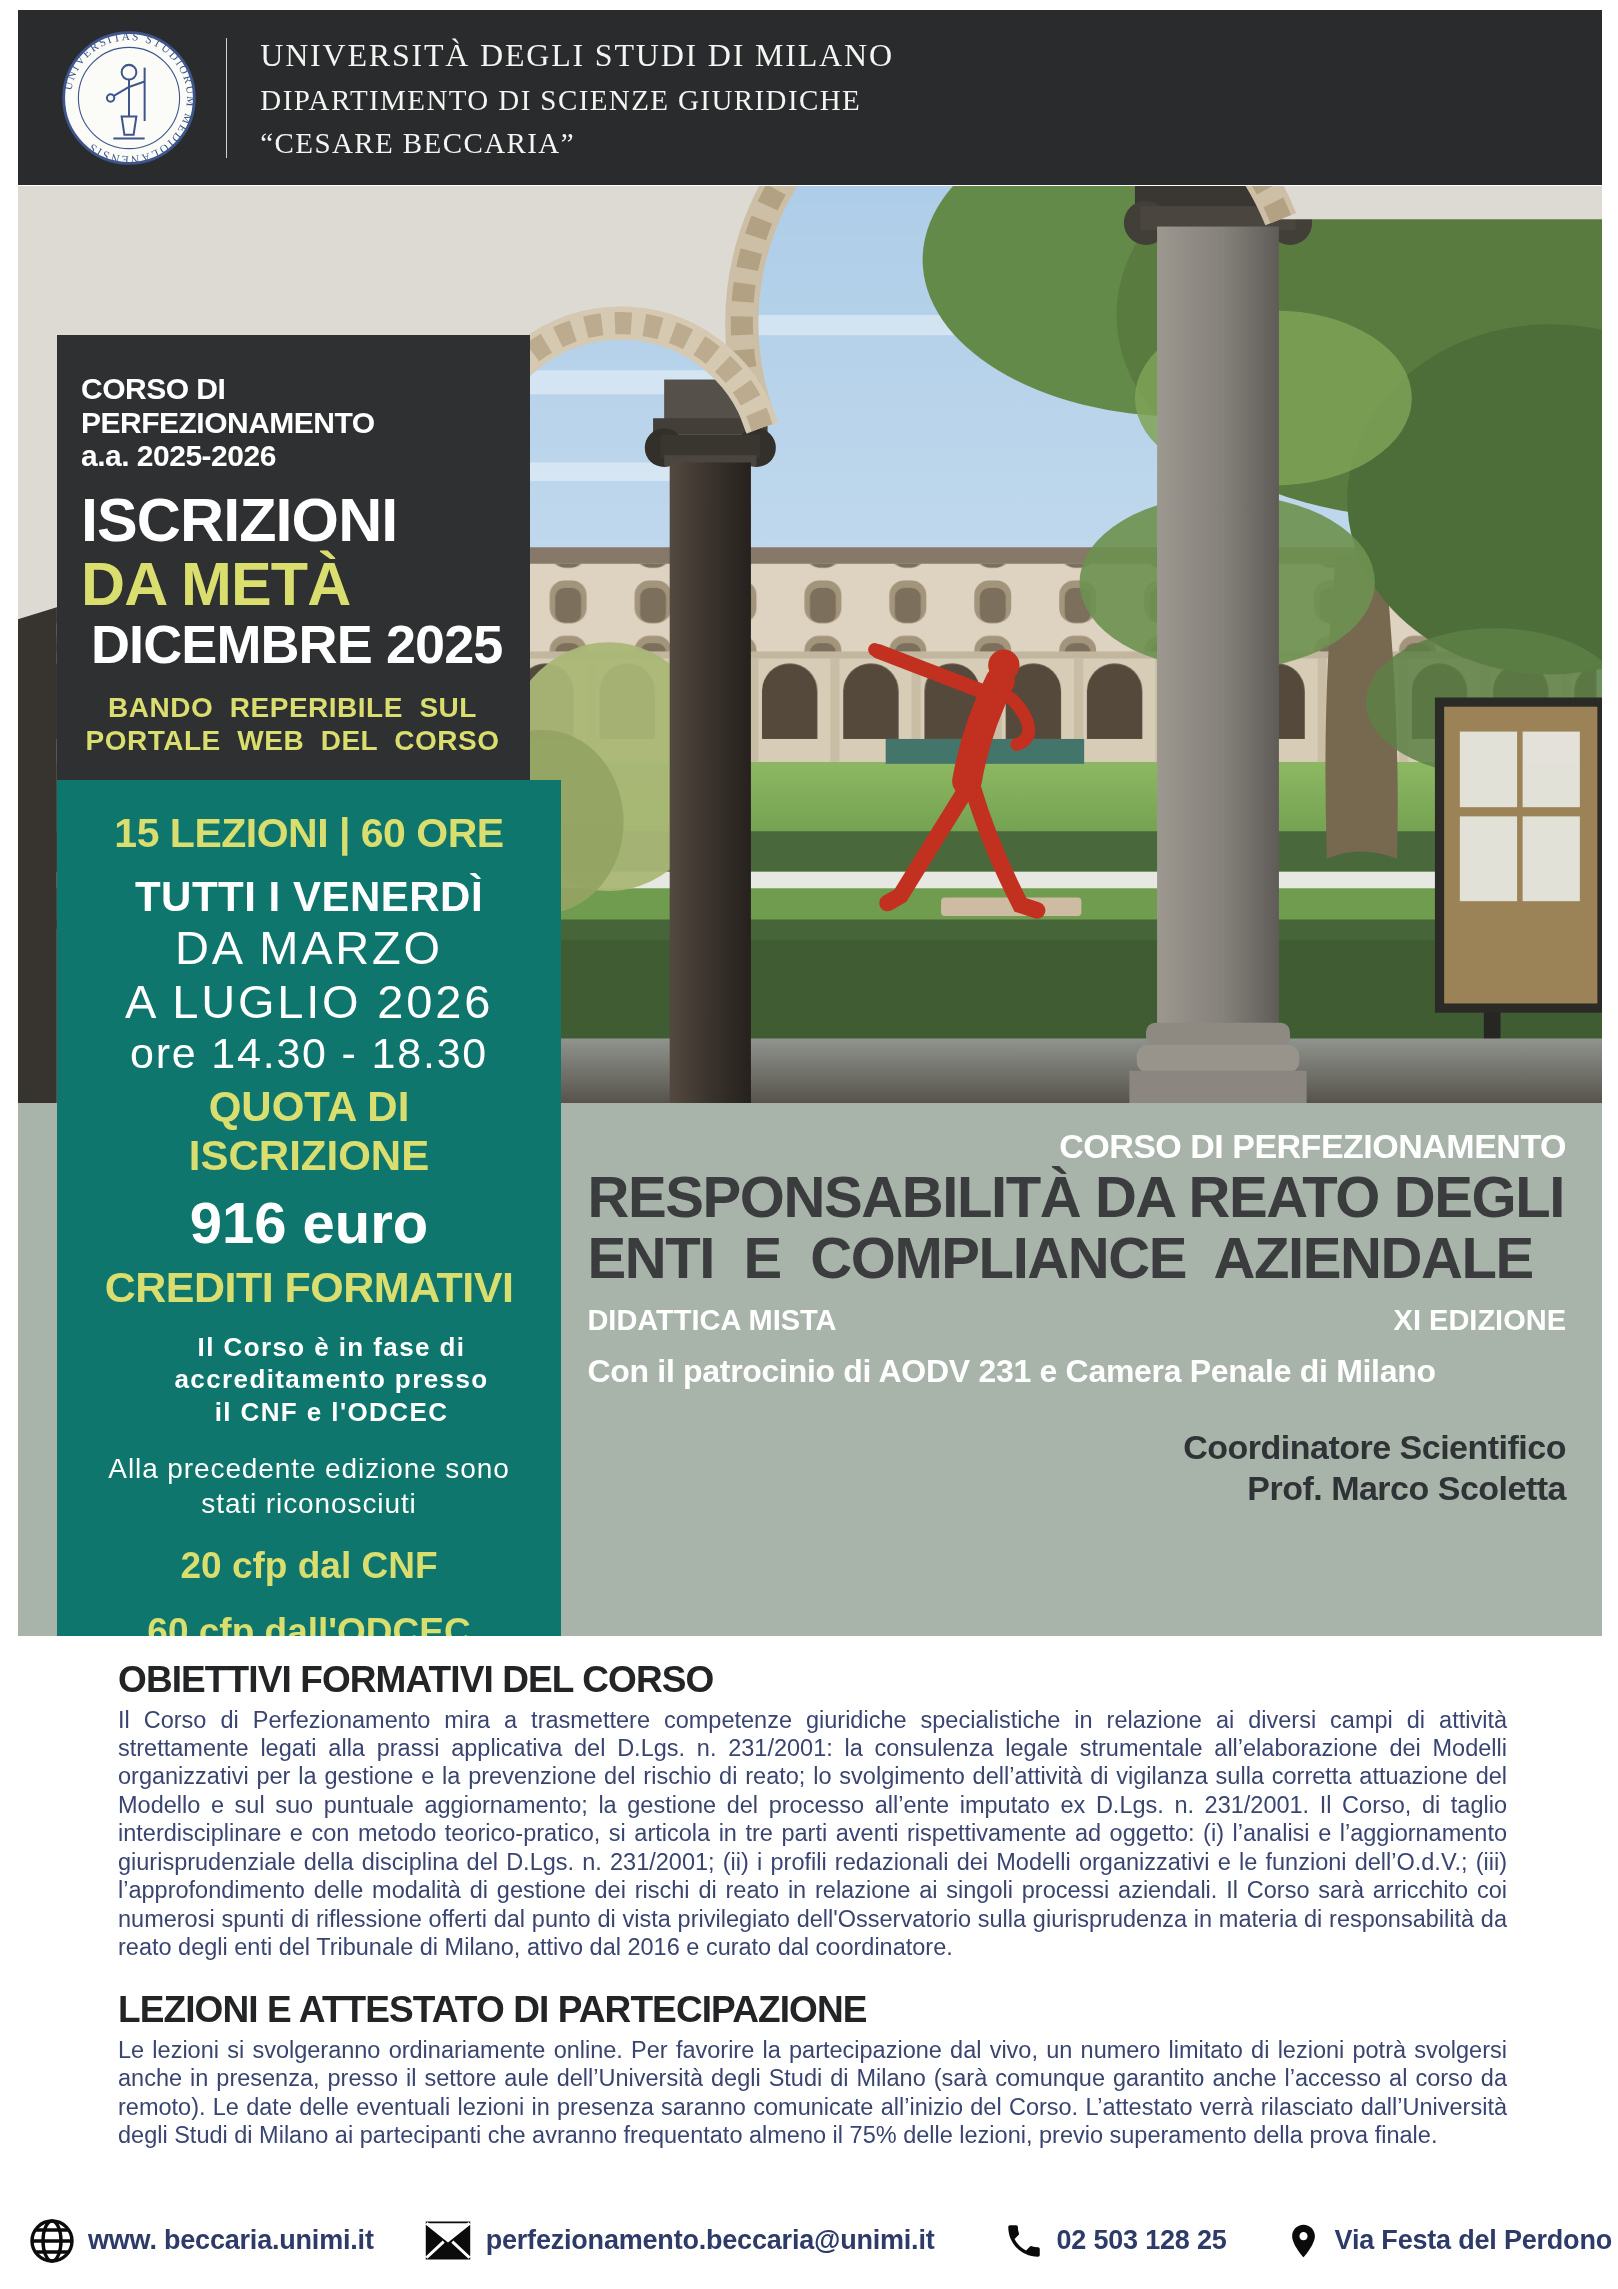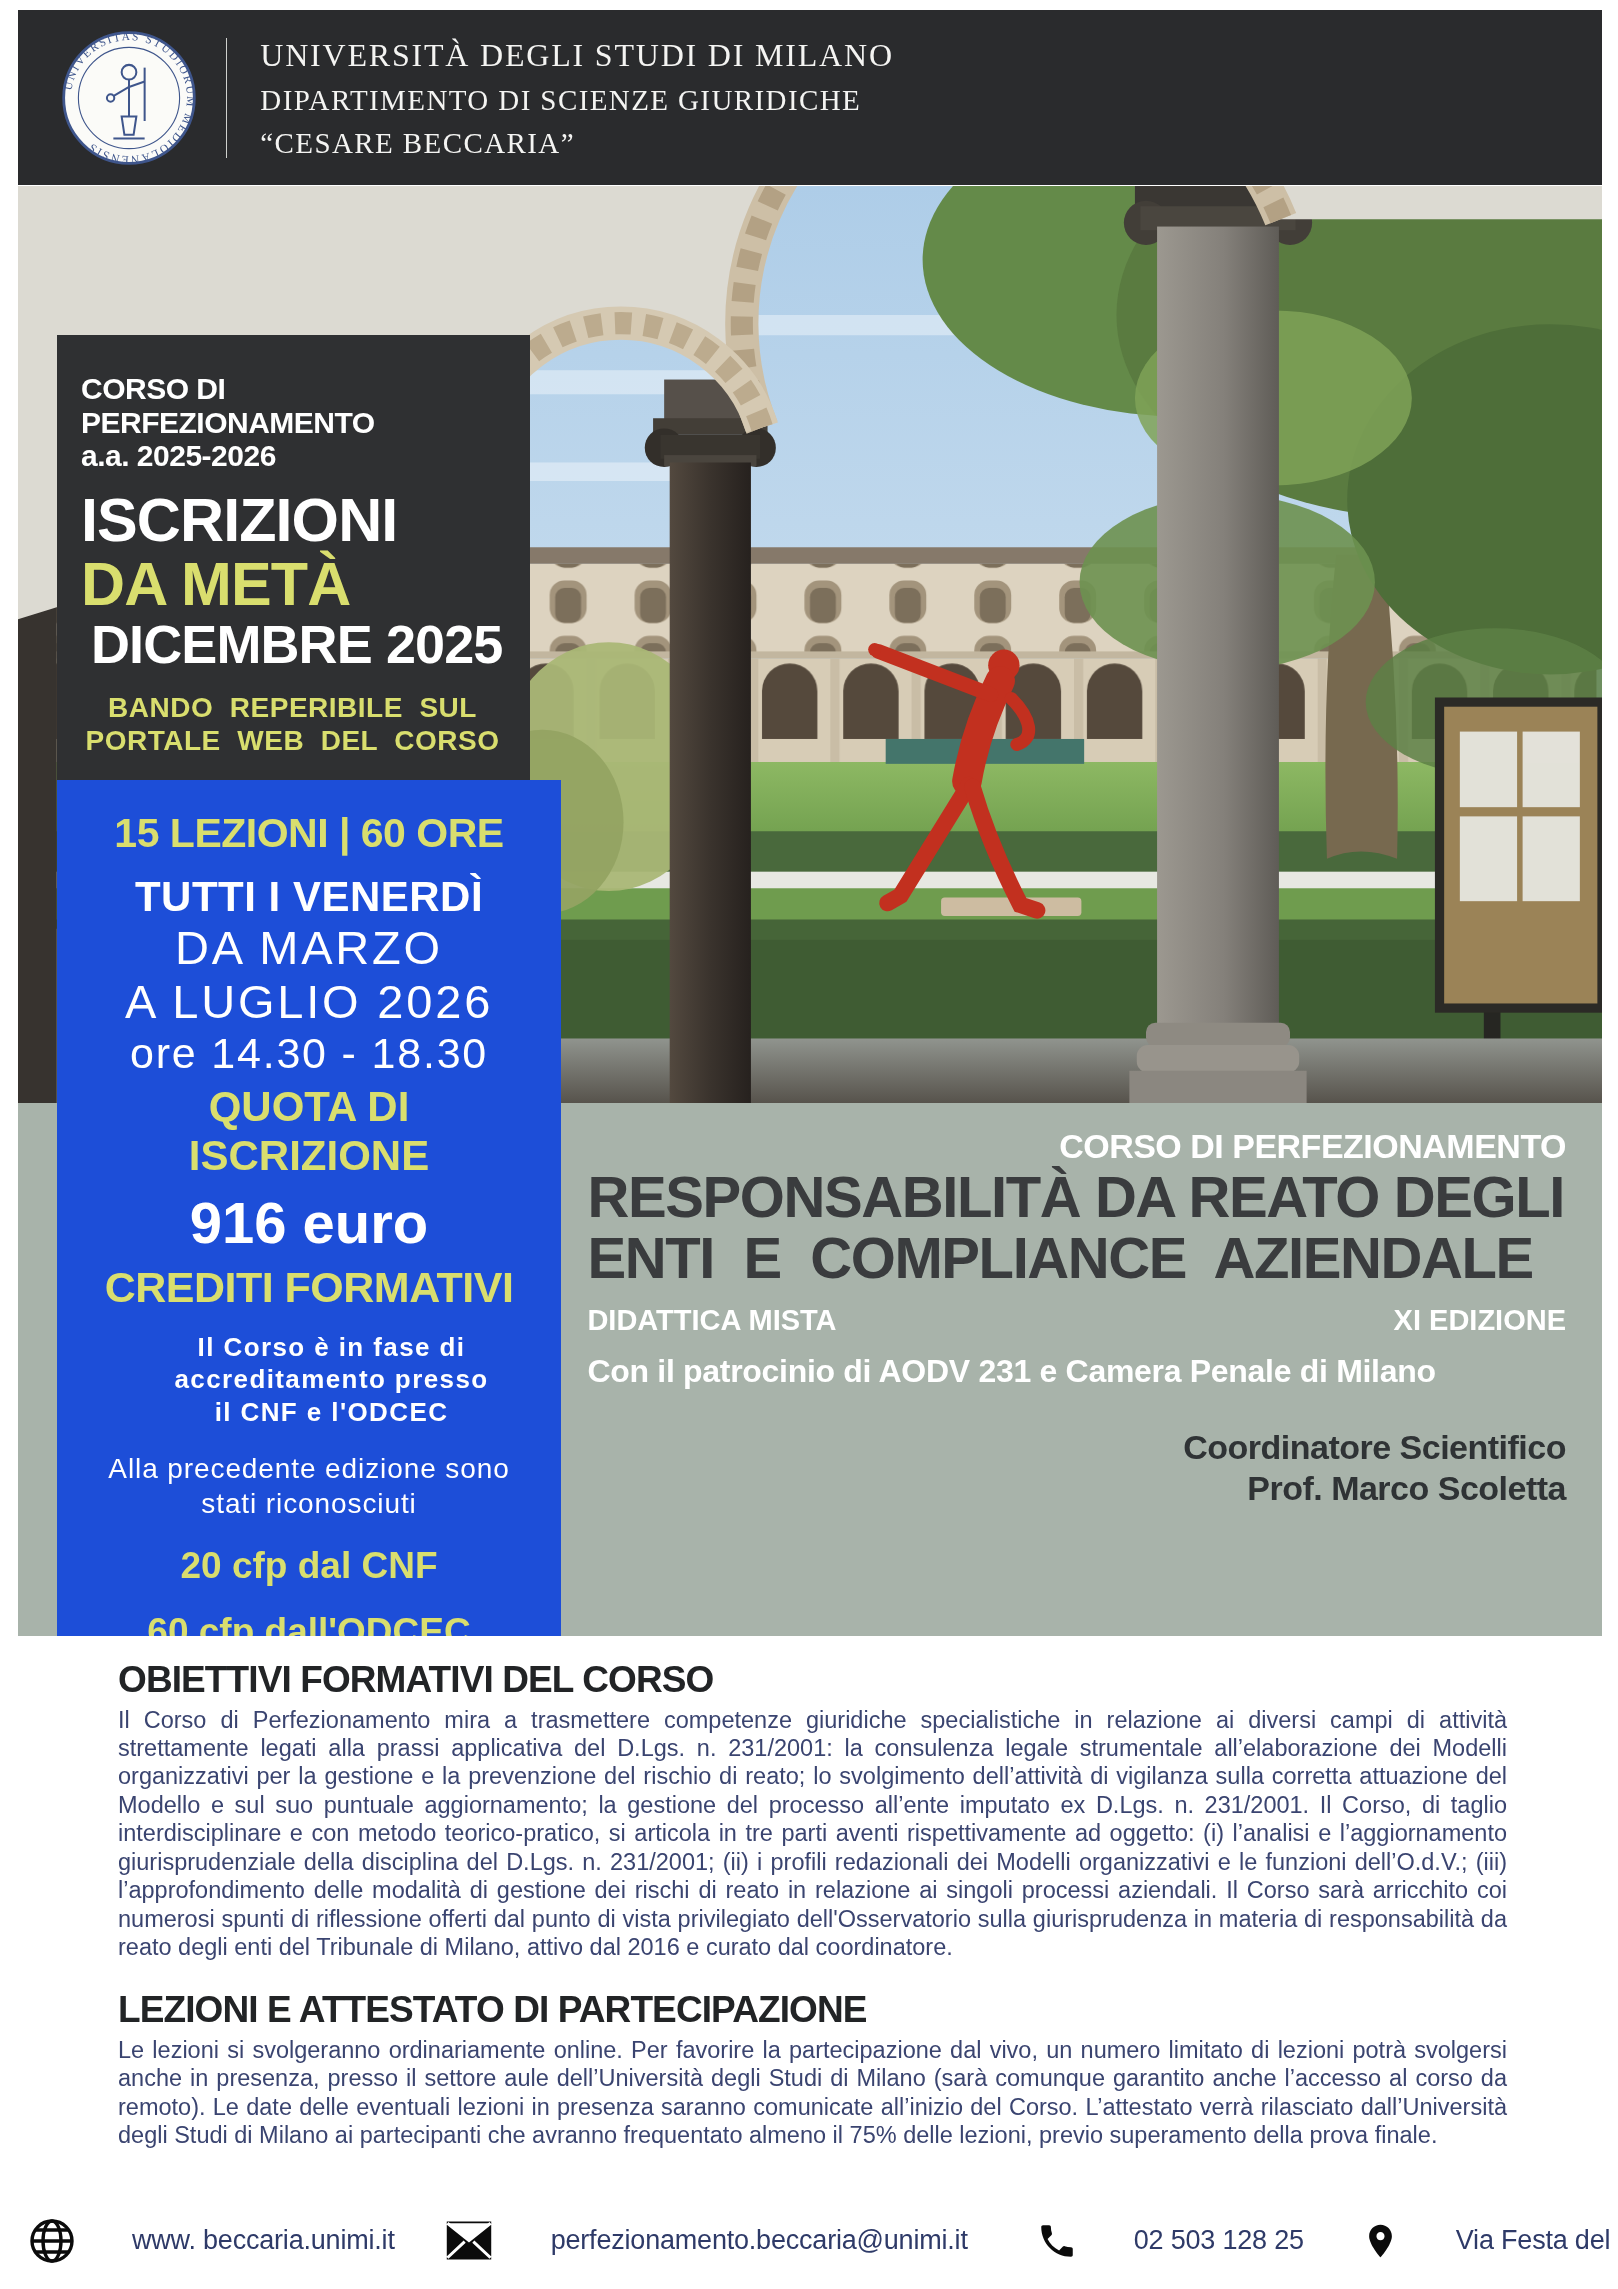--- a/index.html
+++ b/index.html
@@ -22,21 +22,21 @@
         padding:37px 26px 0 24px;box-sizing:border-box;}
   .bbox .k{font-weight:700;font-size:30px;line-height:1.12;letter-spacing:-0.5px;}
   .bbox .big{font-weight:700;font-size:61px;line-height:1.05;letter-spacing:-0.9px;}
   .bbox .big.b2{color:#d9de6e;}
   .bbox .big.b3{font-size:54px;margin-left:10px;}
   .bbox .mt{margin-top:14.8px;}
   .bando{margin-top:20px;text-align:center;color:#d9de6e;font-weight:700;font-size:28px;line-height:1.16;
          letter-spacing:0.5px;word-spacing:8.3px;}
   .burl{margin-top:22px;text-align:center;font-weight:700;font-size:42px;color:#fff;text-decoration:none;display:block;}
   
-  .obox{position:absolute;left:57px;top:780px;width:504px;height:856px;background:#1d4ed8;color:#fff;
+  .obox{position:absolute;left:57px;top:780px;width:504px;height:856px;background:#0f766e;color:#fff;
         text-align:center;padding-top:29.5px;box-sizing:border-box;overflow:hidden;}
   .obox .acc{color:#d9de6e;}
   .o-less{font-weight:700;font-size:41px;letter-spacing:-0.5px;}
   .o-days{font-weight:700;font-size:42px;margin-top:16.6px;letter-spacing:0.5px;}
   .o-per{font-weight:400;font-size:47px;line-height:1.14;letter-spacing:2.8px;}
   .o-hours{font-weight:400;font-size:43px;letter-spacing:1.8px;line-height:1.2;}
   .o-fee{font-weight:700;font-size:42px;line-height:1.1;margin-top:3.7px;}
   .o-price{font-weight:700;font-size:58px;margin-top:9.2px;}
   .o-cred{font-weight:700;font-size:43px;margin-top:7.4px;letter-spacing:-0.5px;}
   .o-note{font-weight:700;font-size:26px;line-height:1.26;letter-spacing:1.4px;margin-top:18.5px;padding-left:45px;}
@@ -53,21 +53,21 @@
   .cp-pat{margin-top:16.6px;color:#fff;font-weight:700;font-size:32px;letter-spacing:-0.3px;}
   .cp-coord{margin-top:37px;text-align:right;color:#2f3335;font-weight:700;font-size:34px;line-height:1.2;
             letter-spacing:-0.5px;}
   
   .copy{position:absolute;left:118px;top:1659px;width:1389px;color:#3a4470;}
   .copy h2{margin:0 0 4.6px 0;font-size:37px;font-weight:700;color:#222426;letter-spacing:-0.9px;}
   .copy p{margin:0 0 28px 0;font-size:23.5px;line-height:1.21;text-align:justify;}
   
   .foot{position:absolute;left:28px;top:2211px;width:1575px;height:59px;display:flex;align-items:center;
         color:#2e3a68;}
-  .f-item{display:flex;align-items:center;font-weight:400;font-size:27px;letter-spacing:-0.2px;white-space:nowrap;gap:44px;}
+  .f-item{display:flex;align-items:center;font-weight:700;font-size:27px;letter-spacing:-0.2px;white-space:nowrap;}
   .f-item .ic{margin-right:12px;display:inline-flex;}
   .f-item a{color:#2e3a68;text-decoration:none;}
   .m2{margin-left:48px;} .m3{margin-left:68px;} .m4{margin-left:57px;}
 </style>
 </head>
 <body>
 
 <div class="page">
 
   <header class="topbar">

